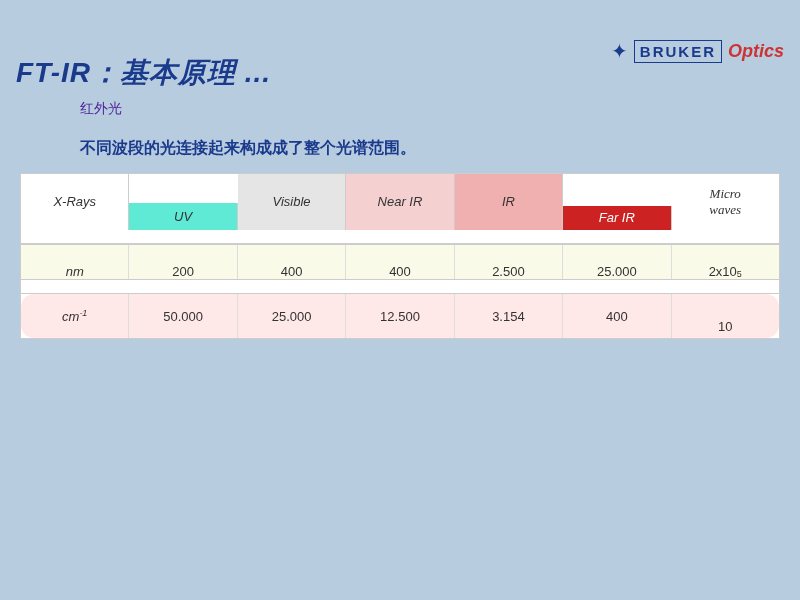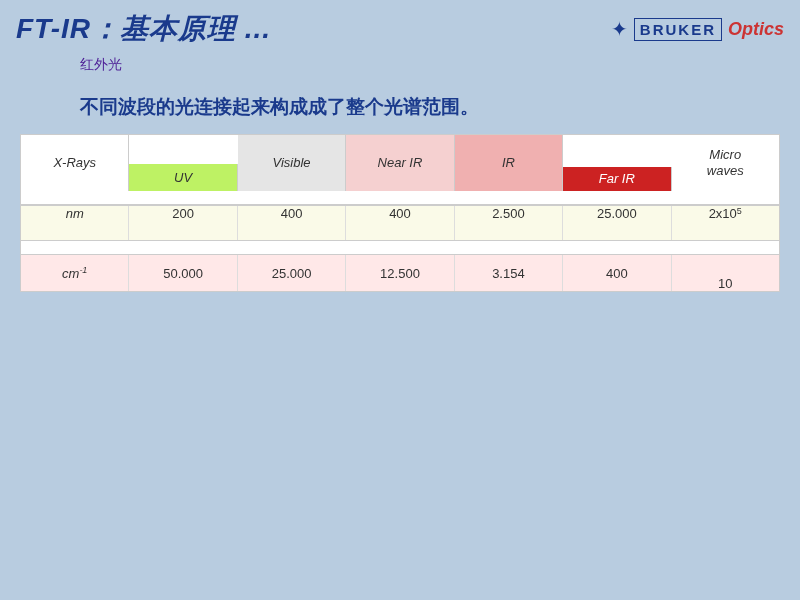--- a/index.html
+++ b/index.html
@@ -18,20 +18,21 @@
       justify-content: space-between;
       align-items: center;
       padding: 10px 16px 4px 16px;
     }
     #title {
       font-size: 28px;
       font-style: italic;
       font-weight: bold;
       color: #1a3a8c;
       letter-spacing: 1px;
+      margin-top: 44px;
     }
     #logo-area {
       display: flex;
       align-items: center;
       gap: 6px;
     }
     .logo-bruker {
       font-size: 15px;
       font-weight: bold;
       color: #1a3a8c;
@@ -49,21 +50,21 @@
     
     #subtitle {
       color: #4c1d95;
       font-size: 14px;
       padding: 4px 0 0 80px;
       font-style: normal;
     }
 
     
     #description {
-      font-size: 19px;
+      font-size: 16px;
       color: #1a3a8c;
       font-weight: bold;
       padding: 20px 0 14px 80px;
     }
 
     
     #spectrum-container {
       margin: 0 20px;
       background: white;
       border: 1px solid #ccc;
@@ -79,34 +80,34 @@
       display: flex;
       align-items: center;
       justify-content: center;
       font-style: italic;
       font-size: 13px;
       color: #333;
       border-right: 1px solid #ccc;
       text-align: center;
       line-height: 1.2;
     }
-    .color-cell:last-child { border-right: none; }
+    .color-cell:last-child { border-right: none; font-family: Liberation Serif, serif; }
 
     
     .nm-row {
       display: flex;
       background: #fafae8;
       border-top: 1px solid #ccc;
       border-bottom: 1px solid #ccc;
       height: 36px;
     }
     .nm-cell {
       flex: 1;
       display: flex;
-      align-items: flex-start;
+      align-items: flex-end;
       justify-content: center;
       font-size: 13px;
       color: #333;
       border-right: 1px solid #ddd;
     }
     .nm-cell:last-child { border-right: none; }
     .nm-label {
       font-style: italic;
       font-size: 13px;
       color: #333;
@@ -117,36 +118,37 @@
     .spacer-row {
       height: 14px;
       background: white;
       border-bottom: 1px solid #ccc;
     }
 
     
     .cm-row {
       display: flex;
       background: #ffe8e8;
-      height: 36px;
+      height: 44px;
+      border-radius: 13px;
     }
     .cm-cell {
       flex: 1;
       display: flex;
       align-items: center;
       justify-content: center;
       font-size: 13px;
       color: #333;
       border-right: 1px solid #ddd;
     }
     .cm-cell:last-child { border-right: none; margin-top: 20px; }
 
     
     .bg-white    { background: #ffffff; }
-    .bg-lavender { background: #bef264; margin-top: 29px; }
+    .bg-lavender { background: #5eead4; margin-top: 29px; }
     .bg-violet   { background: #e5e5e5; }
     .bg-lightpink { background: #f5d0d0; }
     .bg-pink     { background: #f0b0b0; }
     .bg-red      { background: #cc2222; color: white !important; margin-top: 32px; }
 
     
     #bottom-spacer { height: 30px; }
   </style>
 </head>
 <body>

